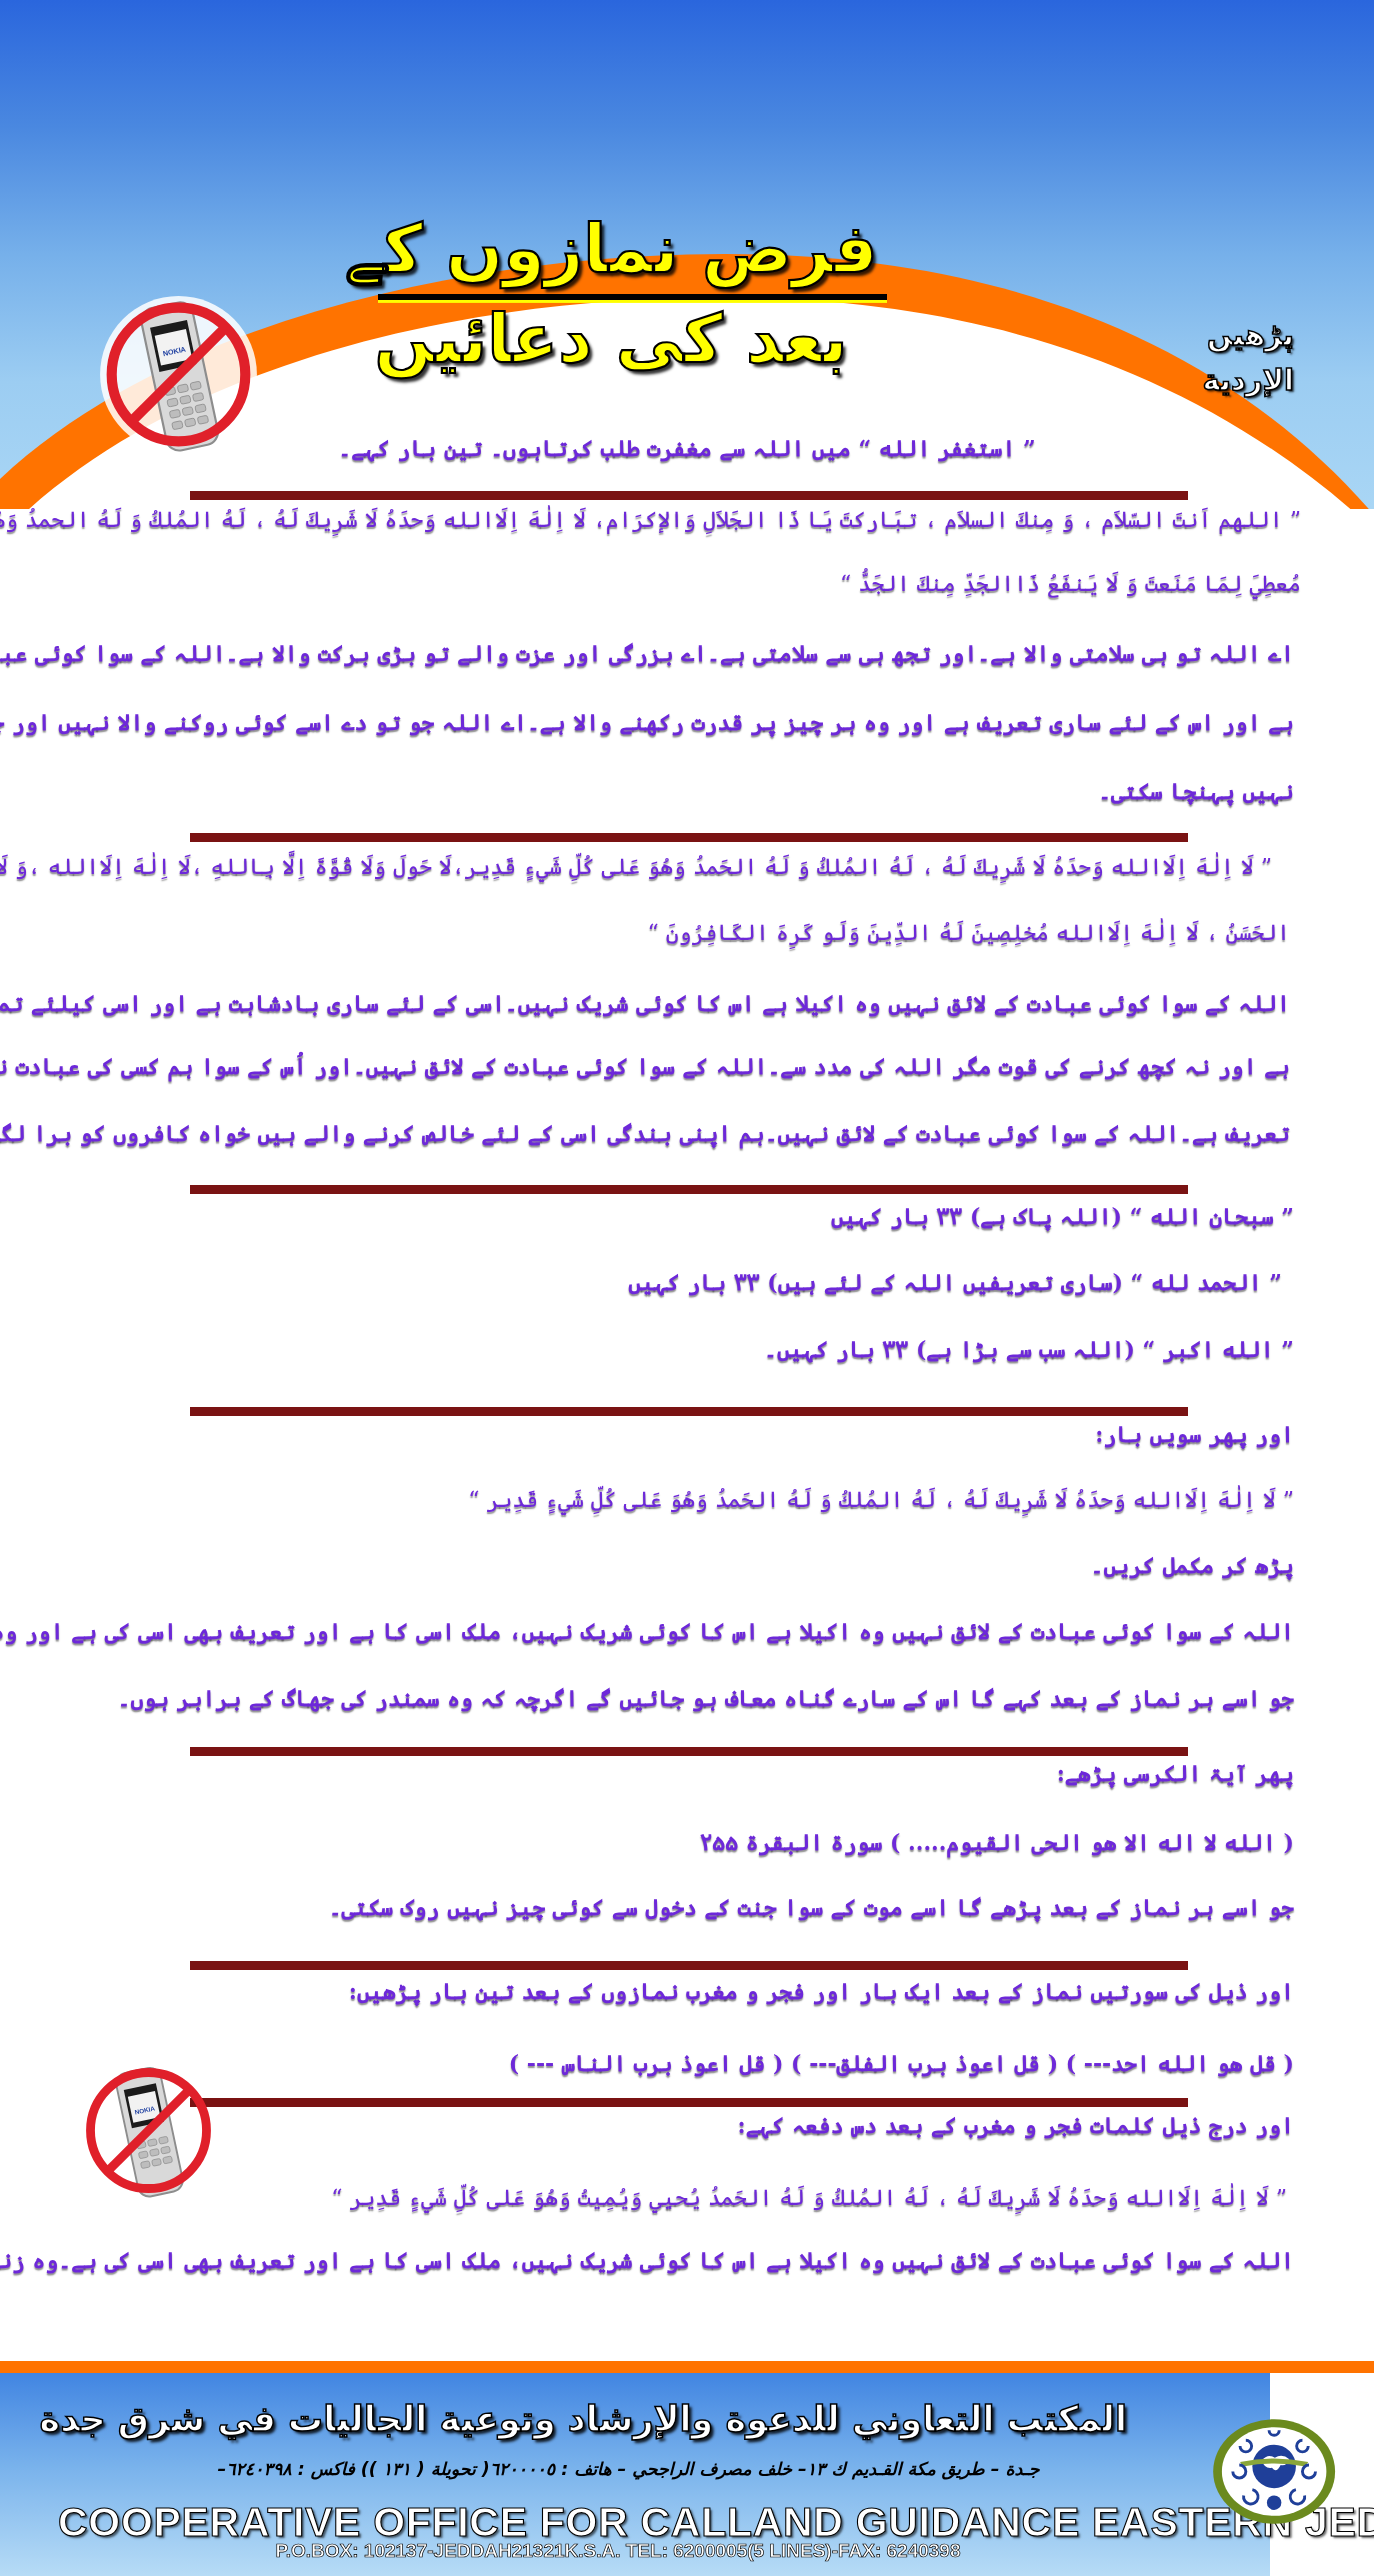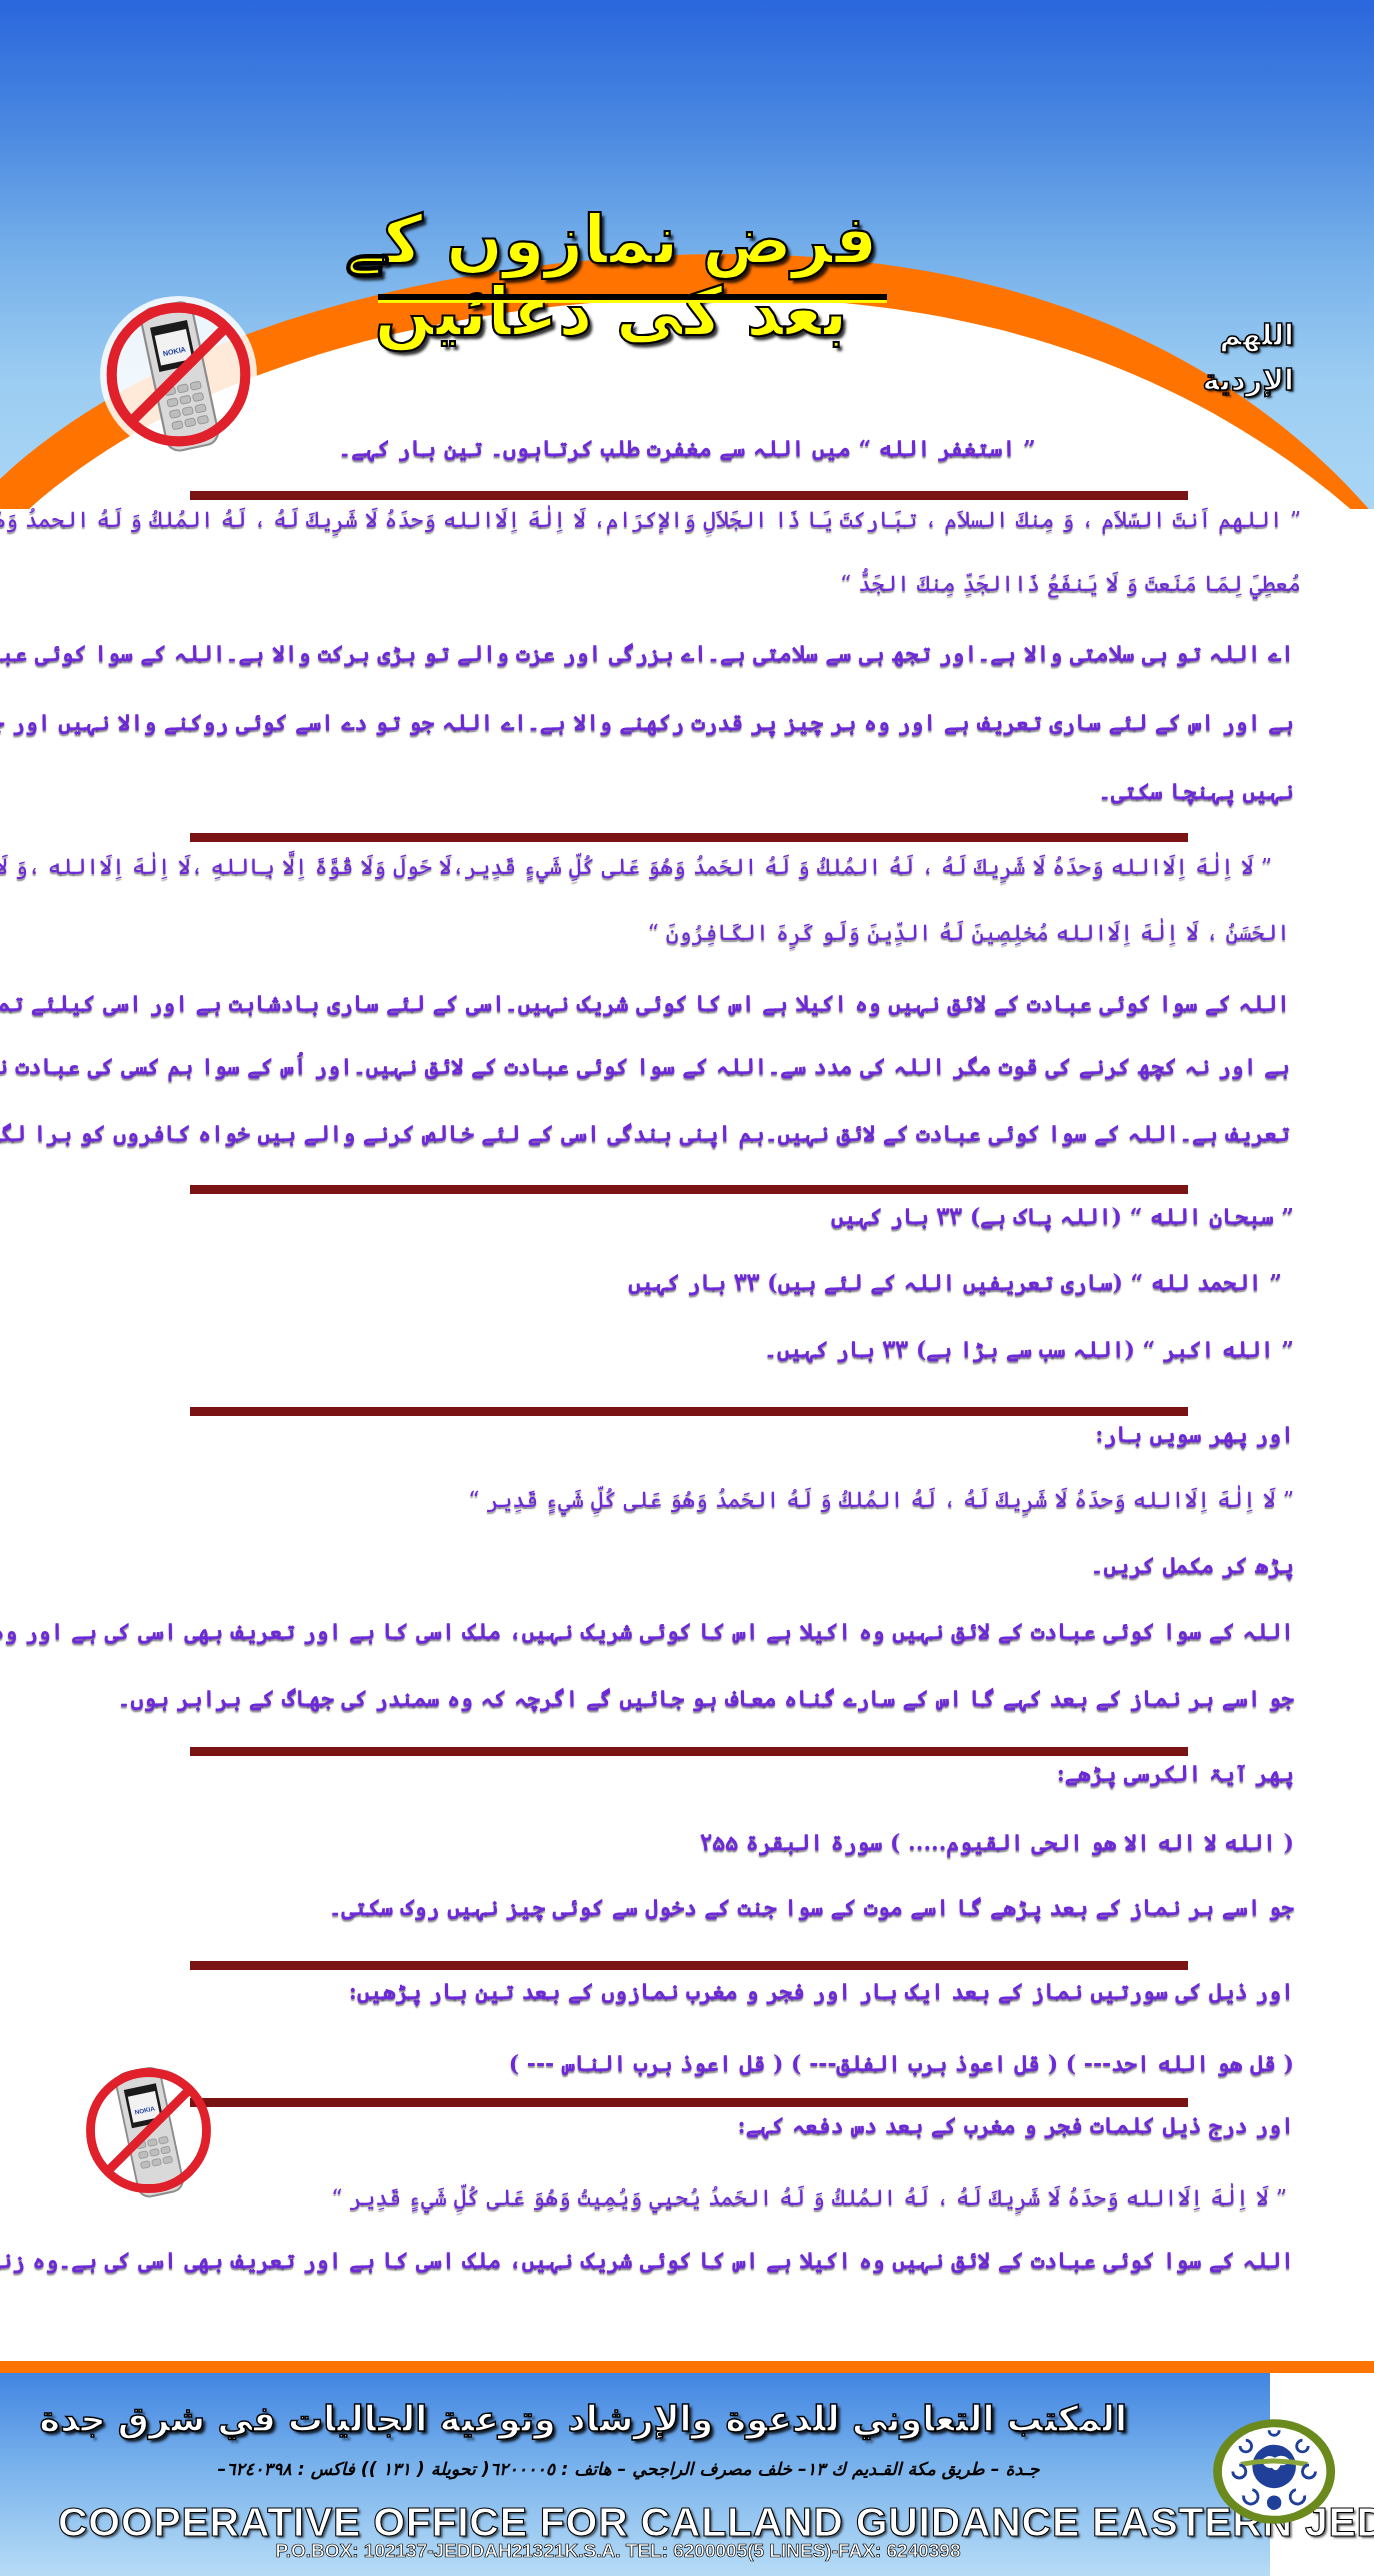--- a/index.html
+++ b/index.html
@@ -19,21 +19,21 @@
     position:absolute; left:0; width:1374px; top:29px; text-align:center;
     font-family:"DejaVu Sans", sans-serif; font-weight:bold;
     font-size:131px; line-height:189px; color:#ffff00; direction:rtl;
     -webkit-text-stroke:4.4px #000;
     text-shadow: 5.8px 5.8px 4.4px rgba(0,0,0,0.85);
     letter-spacing:2.9px;
   }
   .sub-title {
     position:absolute; left:320px; width:582px; top:204px; text-align:center;
     font-family:"DejaVu Sans", sans-serif; font-weight:bold;
-    font-size:67px; line-height:72px; color:#ffff00; direction:rtl;
+    font-size:67px; line-height:90px; color:#ffff00; direction:rtl;
     -webkit-text-stroke:2.2px #000;
     text-shadow:3.6px 3.6px 2.9px rgba(0,0,0,0.8);
   }
   .sub-underline {
     position:absolute; left:378px; top:294px; width:509px; height:5.8px;
     background:#000; box-shadow:0 2.9px 0 #ffff00;
   }
   .lang-badge {
     position:absolute; right:80px; top:313px; text-align:right; direction:rtl;
     font-family:"DejaVu Sans", sans-serif; font-weight:bold;
@@ -101,21 +101,21 @@
 <div class="header">
   <svg class="arc" width="1374" height="509" viewBox="0 0 1890 700">
     <path d="M-40 700 C 200 430, 700 340, 1050 350 C 1400 360, 1700 480, 1900 720 L 1900 720 L -40 720 Z" fill="#ff7300"></path>
     <path d="M40 700 C 300 470, 720 400, 1050 410 C 1380 420, 1660 520, 1880 720 L -40 720 Z" fill="#ffffff"></path>
   </svg>
 
   <div class="sub-title">فرض نمازوں کے بعد کی دعائیں</div>
   <div class="sub-underline"></div>
 
   <div class="lang-badge">
-    <div>اللهم</div>
+    <div>پڑھیں</div>
     <div>الإردية</div>
   </div>
 </div>
 
 <svg class="phone top" viewBox="0 0 230 230">
   <circle cx="115" cy="115" r="108" fill="rgba(255,255,255,0.85)"></circle>
   <g transform="rotate(-12 115 115)">
     <rect x="80" y="18" width="72" height="200" rx="18" fill="#d9d9d9" stroke="#8d8d8d" stroke-width="3"></rect>
     <rect x="90" y="44" width="52" height="62" fill="#1b1b1b"></rect>
     <rect x="94" y="56" width="44" height="42" fill="#f2f2f2"></rect>

